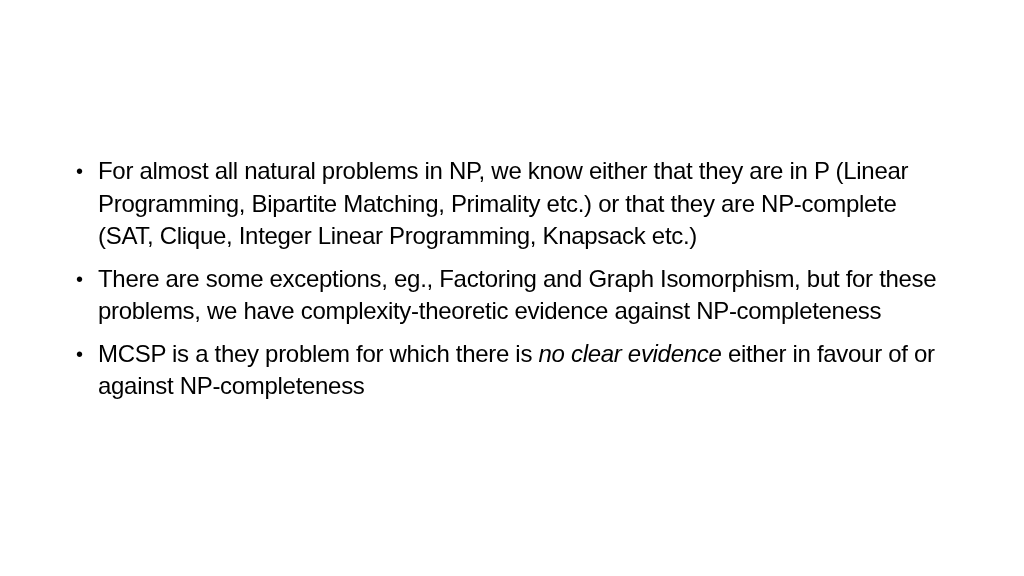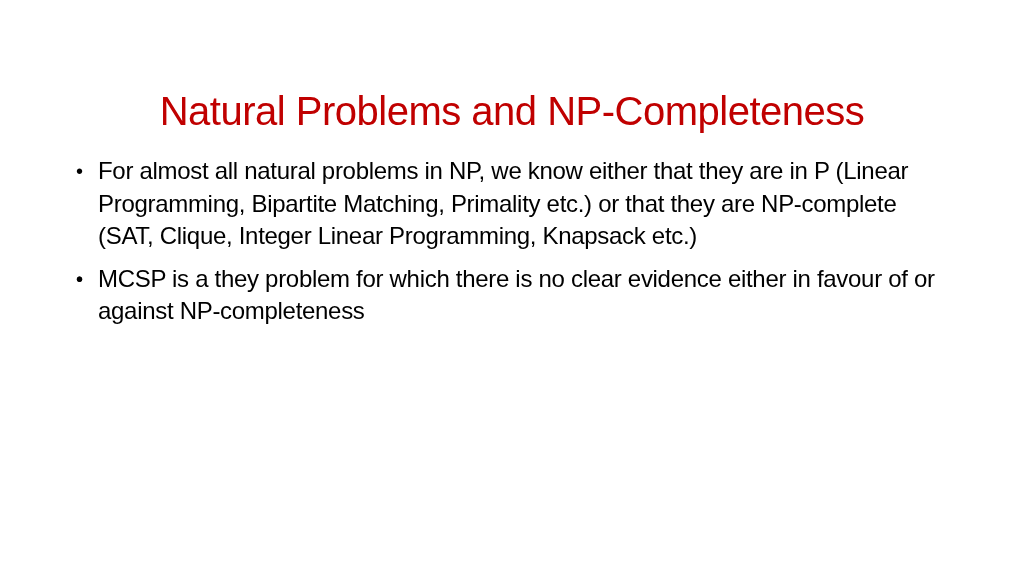--- a/index.html
+++ b/index.html
@@ -45,35 +45,36 @@
       letter-spacing: -0.3px;
       margin-bottom: 10px;
     }
     .bullet-dot {
       position: absolute;
       left: 4px;
       top: 0;
       font-size: 20px;
     }
     .emph {
+      font-style: italic;
       text-align: right;
     }
   </style>
 </head>
 <body>
 
 <div class="slide">
-  <h1 class="title">Natural Problems and NP-Completeness</h1>
 
   <ul class="bullets">
     <li class="bullet">
       <span class="bullet-dot">•</span>
       <span>For almost all natural problems in NP, we know either that they are in P (Linear Programming, Bipartite Matching, Primality etc.) or that they are NP-complete (SAT, Clique, Integer Linear Programming, Knapsack etc.)</span>
     </li>
     <li class="bullet">
       <span class="bullet-dot">•</span>
+      <span>There are some exceptions, eg., Factoring and Graph Isomorphism, but for these problems, we have complexity-theoretic evidence against NP-completeness</span>
     </li>
     <li class="bullet">
       <span class="bullet-dot">•</span>
       <span>MCSP is a they problem for which there is </span><span class="emph">no clear evidence</span><span> either in favour of or against NP-completeness</span>
     </li>
   </ul>
 </div>
 
 </body></html>

